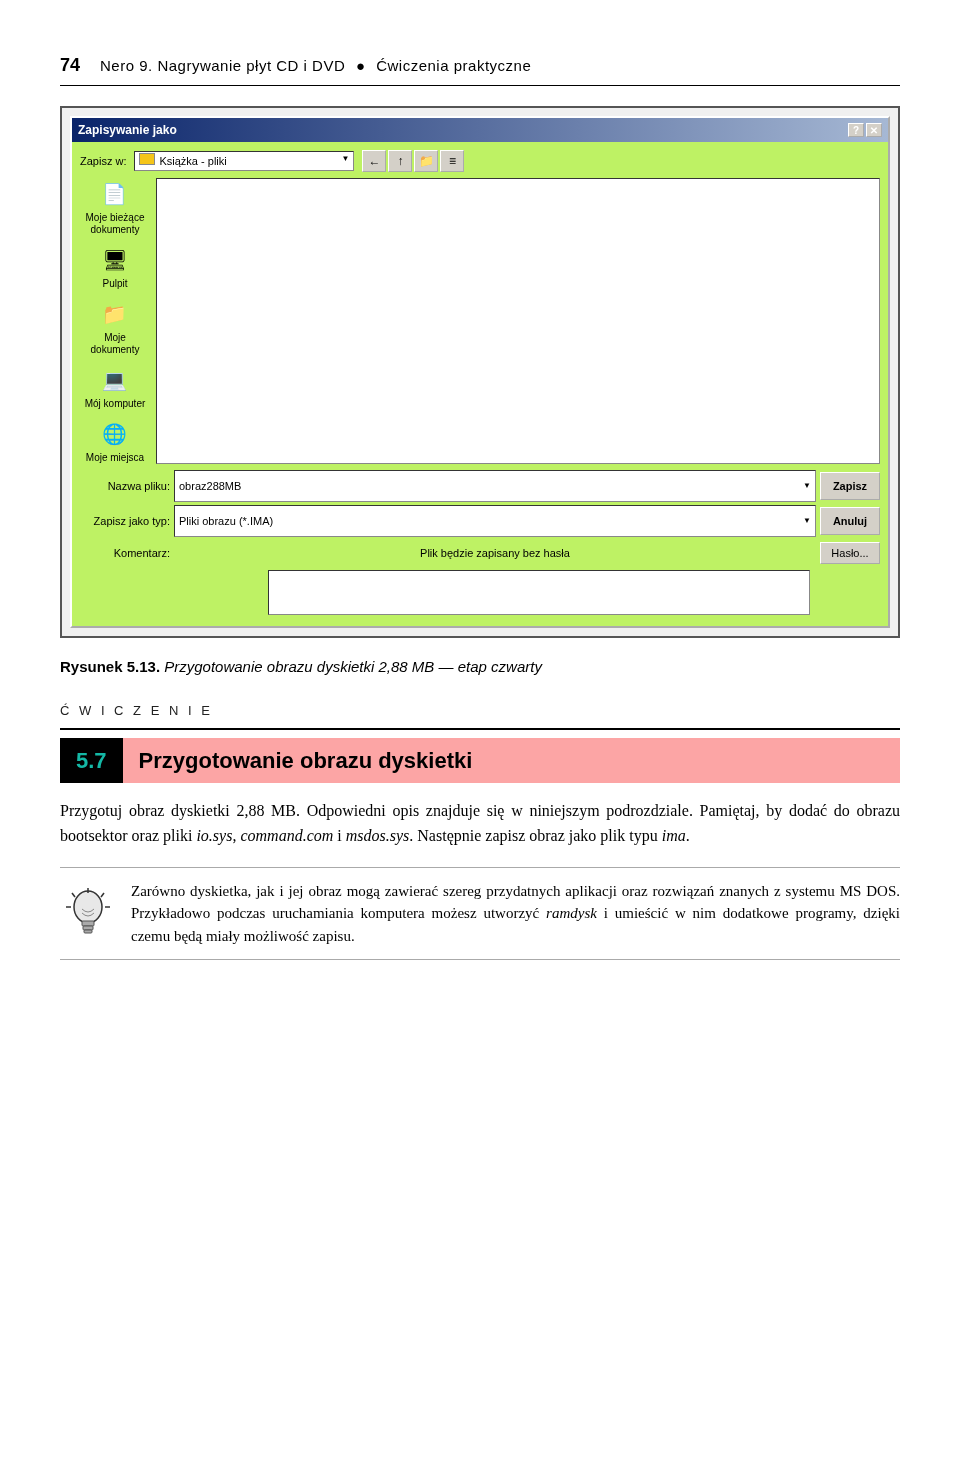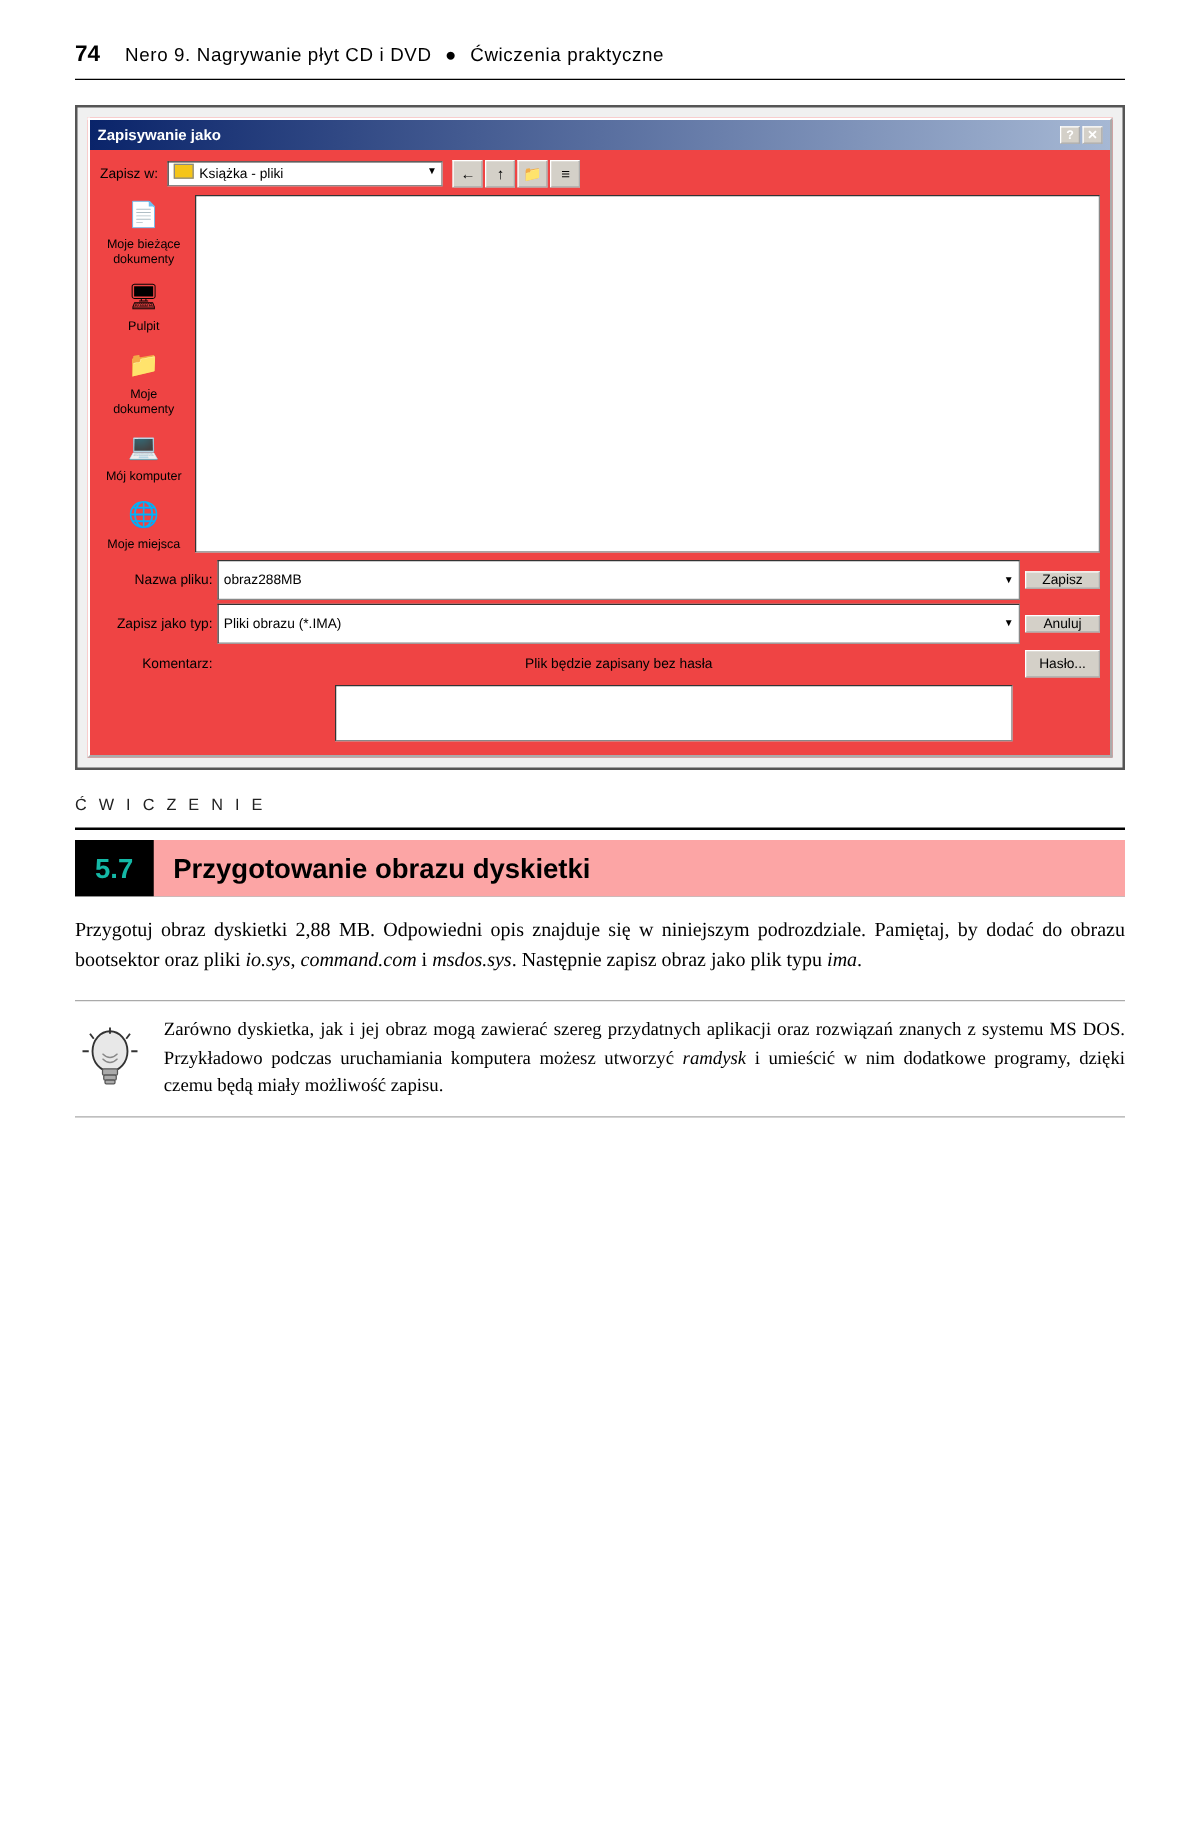--- a/index.html
+++ b/index.html
@@ -25,41 +25,42 @@
       align-items: baseline;
       border-bottom: 1px solid #000;
       padding-bottom: 6px;
       margin-bottom: 20px;
     }
     .page-number {
       font-size: 18px;
       font-weight: bold;
       margin-right: 20px;
       font-family: Arial, sans-serif;
+      margin-top: 22px;
     }
     .page-title-header {
       font-size: 15px;
       font-family: Arial, sans-serif;
       letter-spacing: 0.5px;
     }
     .page-title-header .bullet {
       margin: 0 6px;
     }
 
     
     .figure-container {
       border: 2px solid #555;
       margin: 0 0 18px 0;
       padding: 0;
       background: #f0f0f0;
     }
 
     
     .dialog {
-      background: #ef4444;
+      background: #bef264;
       border: 2px outset #fff;
       margin: 8px;
       font-family: 'Tahoma', Arial, sans-serif;
       font-size: 12px;
     }
     .dialog-titlebar {
       background: linear-gradient(to right, #0a246a, #a6b8d4);
       color: #fff;
       padding: 3px 6px;
       display: flex;
@@ -216,24 +217,25 @@
       margin-left: auto;
       font-size: 8px;
     }
     .form-btn {
       background: #d4d0c8;
       border: 1px outset #fff;
       padding: 2px 10px;
       font-size: 11px;
       min-width: 60px;
       text-align: center;
-      height: 14px;
+      height: 28px;
       display: flex;
       align-items: center;
       justify-content: center;
+      font-weight: bold;
     }
 
     
     .comment-row {
       display: flex;
       align-items: center;
       gap: 4px;
       margin-top: 2px;
       justify-content: flex-end;
     }
@@ -471,20 +473,24 @@
           <div style="width:94px;"></div>
           <div class="comment-textarea" style="flex:1; background:#fff; border:1px inset #888; height:45px;"></div>
           <div style="width:70px;"></div>
         </div>
 
       </div>
     </div>
 
   </div>
 
+  <p class="figure-caption">
+    <strong>Rysunek 5.13.</strong>
+    <span>Przygotowanie obrazu dyskietki 2,88 MB — etap czwarty</span>
+  </p>
 
   <div class="exercise-section">
     <p class="exercise-label">Ć W I C Z E N I E</p>
     <hr class="section-rule">
     <div class="exercise-title-row">
       <div class="exercise-number-box">5.7</div>
       <div class="exercise-title-text">Przygotowanie obrazu dyskietki</div>
     </div>
   </div>
 

